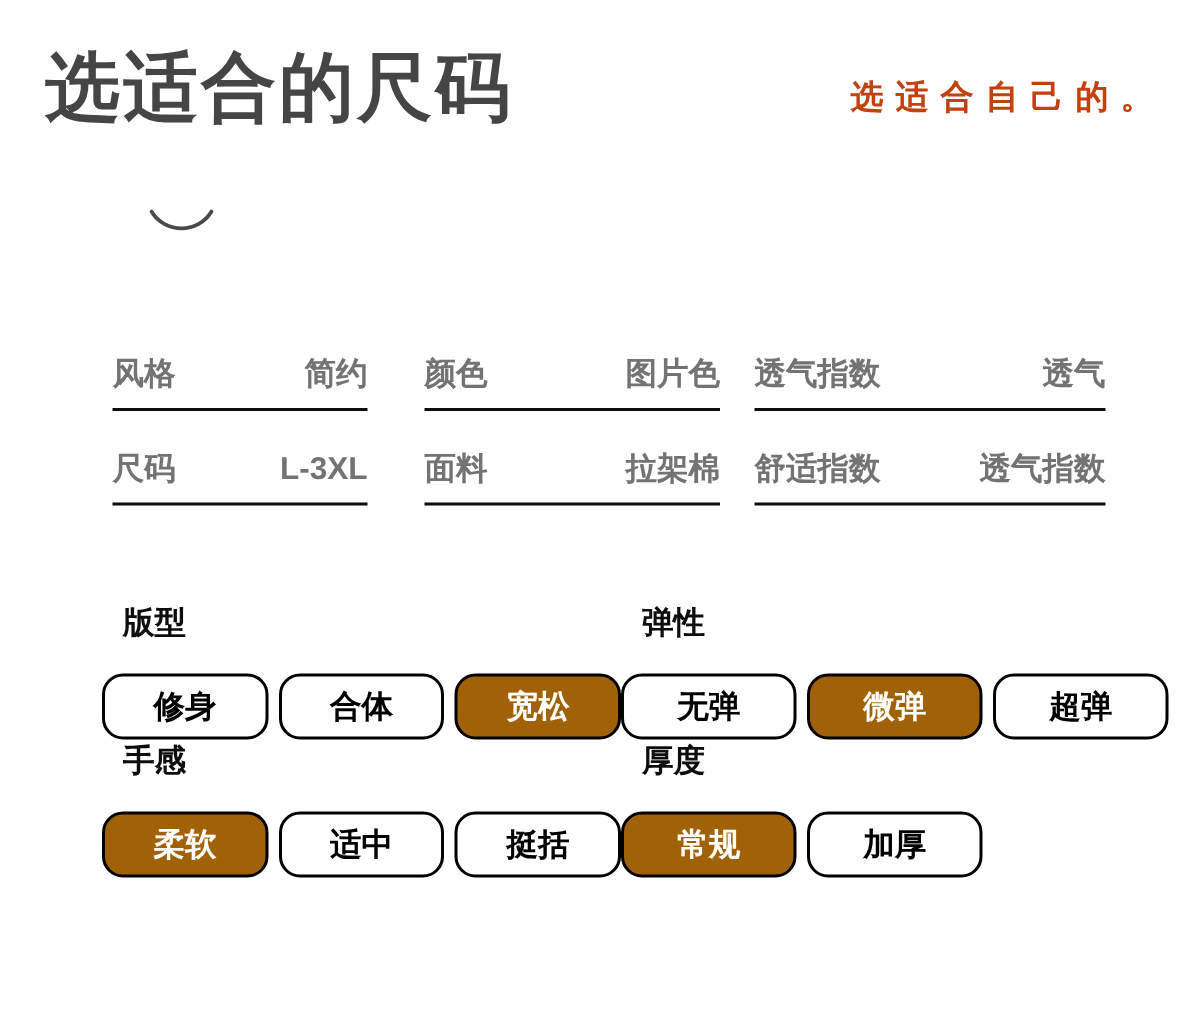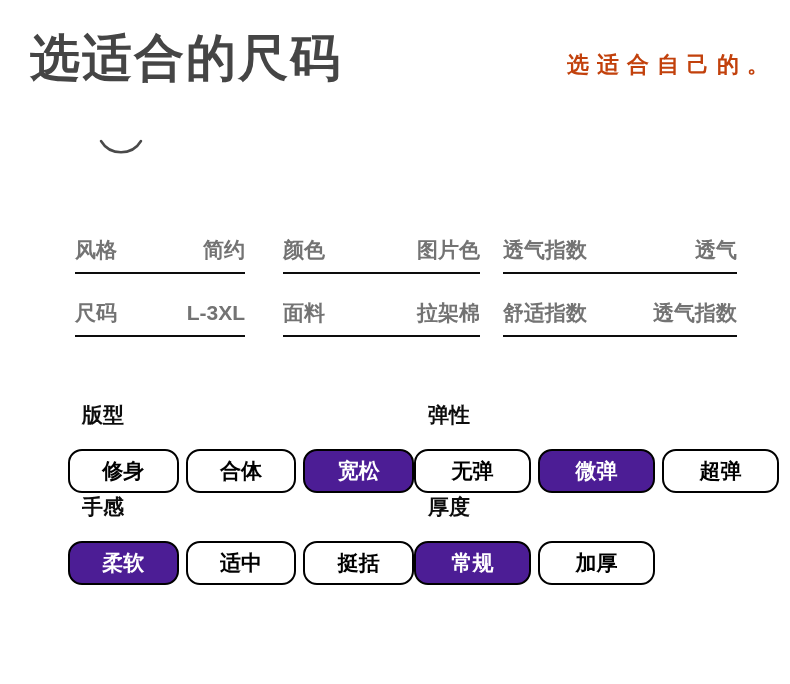--- a/index.html
+++ b/index.html
@@ -45,21 +45,21 @@
     padding-left:14px; margin-bottom:20px;
   }
   .pill-row { display:flex; gap:7px; }
   .pill {
     width:117px; height:44px; border:2.5px solid #000000; border-radius:14px;
     background:#ffffff; color:#000000;
     display:flex; align-items:center; justify-content:center;
     font-size:21px; font-weight:700; cursor:pointer;
     font-family:"Liberation Sans","DejaVu Sans",sans-serif;
   }
-  .pill.selected { background:#4c1d95; color:#ffffff; }
+  .pill.selected { background:#a16207; color:#ffffff; }
 </style>
 </head>
 <body>
 
 <div class="header">
   <div class="page-title">选适合的尺码</div>
   <div class="page-subtitle">选适合自己的。</div>
 </div>
 
 <div class="curve-wrap">

